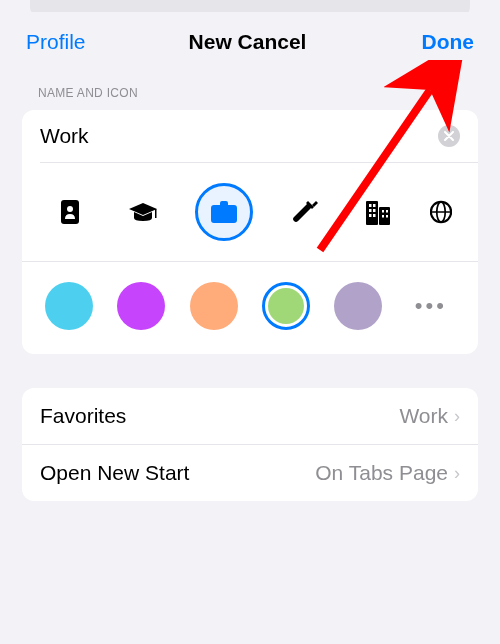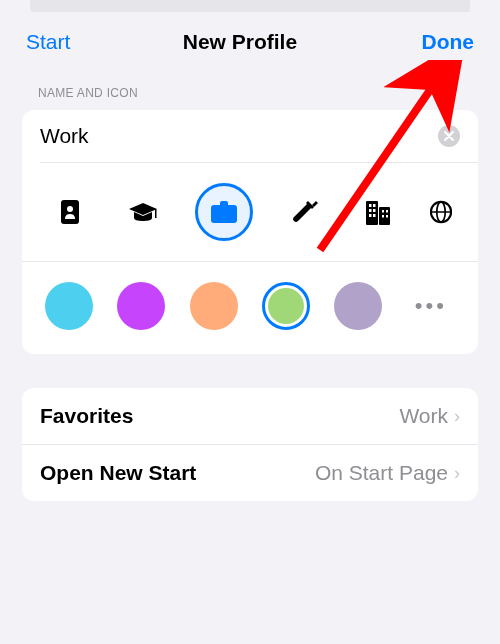--- a/index.html
+++ b/index.html
@@ -175,21 +175,20 @@
       justify-content: space-between;
       padding: 16px 18px;
       font-size: 21px;
       cursor: pointer;
     }
     .settings-row + .settings-row {
       border-top: 1px solid #e5e5ea;
     }
     .settings-label {
       color: #000;
-      font-weight: bold;
     }
     .settings-value {
       color: #8e8e93;
       display: flex;
       align-items: center;
       gap: 6px;
     }
     .chevron {
       color: #c7c7cc;
       font-size: 18px;
@@ -201,22 +200,22 @@
     }
   </style>
 </head>
 <body>
 
 <div class="stack-card"></div>
 
 <div class="sheet">
 
   <div class="nav-bar">
-    <button class="nav-button">Start</button>
-    <div class="nav-title">New Profile</div>
+    <button class="nav-button">Profile</button>
+    <div class="nav-title">New Cancel</div>
     <button class="nav-button done">Done</button>
   </div>
 
   <div class="section-header">Name and Icon</div>
 
   <div class="group top">
     <div class="name-row">
       <input class="name-input" autofocus="" value="Work" placeholder="Profile Name" style="">
       <div class="clear-btn">
         <svg width="10" height="10" viewBox="0 0 10 10">
@@ -292,21 +291,21 @@
     <div class="settings-row">
       <span class="settings-label">Favorites</span>
       <span class="settings-value">
         <span>Work</span>
         <span class="chevron">›</span>
       </span>
     </div>
     <div class="settings-row">
       <span class="settings-label">Open New Start</span>
       <span class="settings-value">
-        <span>On Start Page</span>
+        <span>On Tabs Page</span>
         <span class="chevron">›</span>
       </span>
     </div>
   </div>
 
 </div>
 
 <svg class="arrow-annotation" style="left:300px; top:60px;" width="170" height="200">
   <defs>
     <marker id="ah" markerWidth="12" markerHeight="12" refX="3" refY="5" orient="auto">

